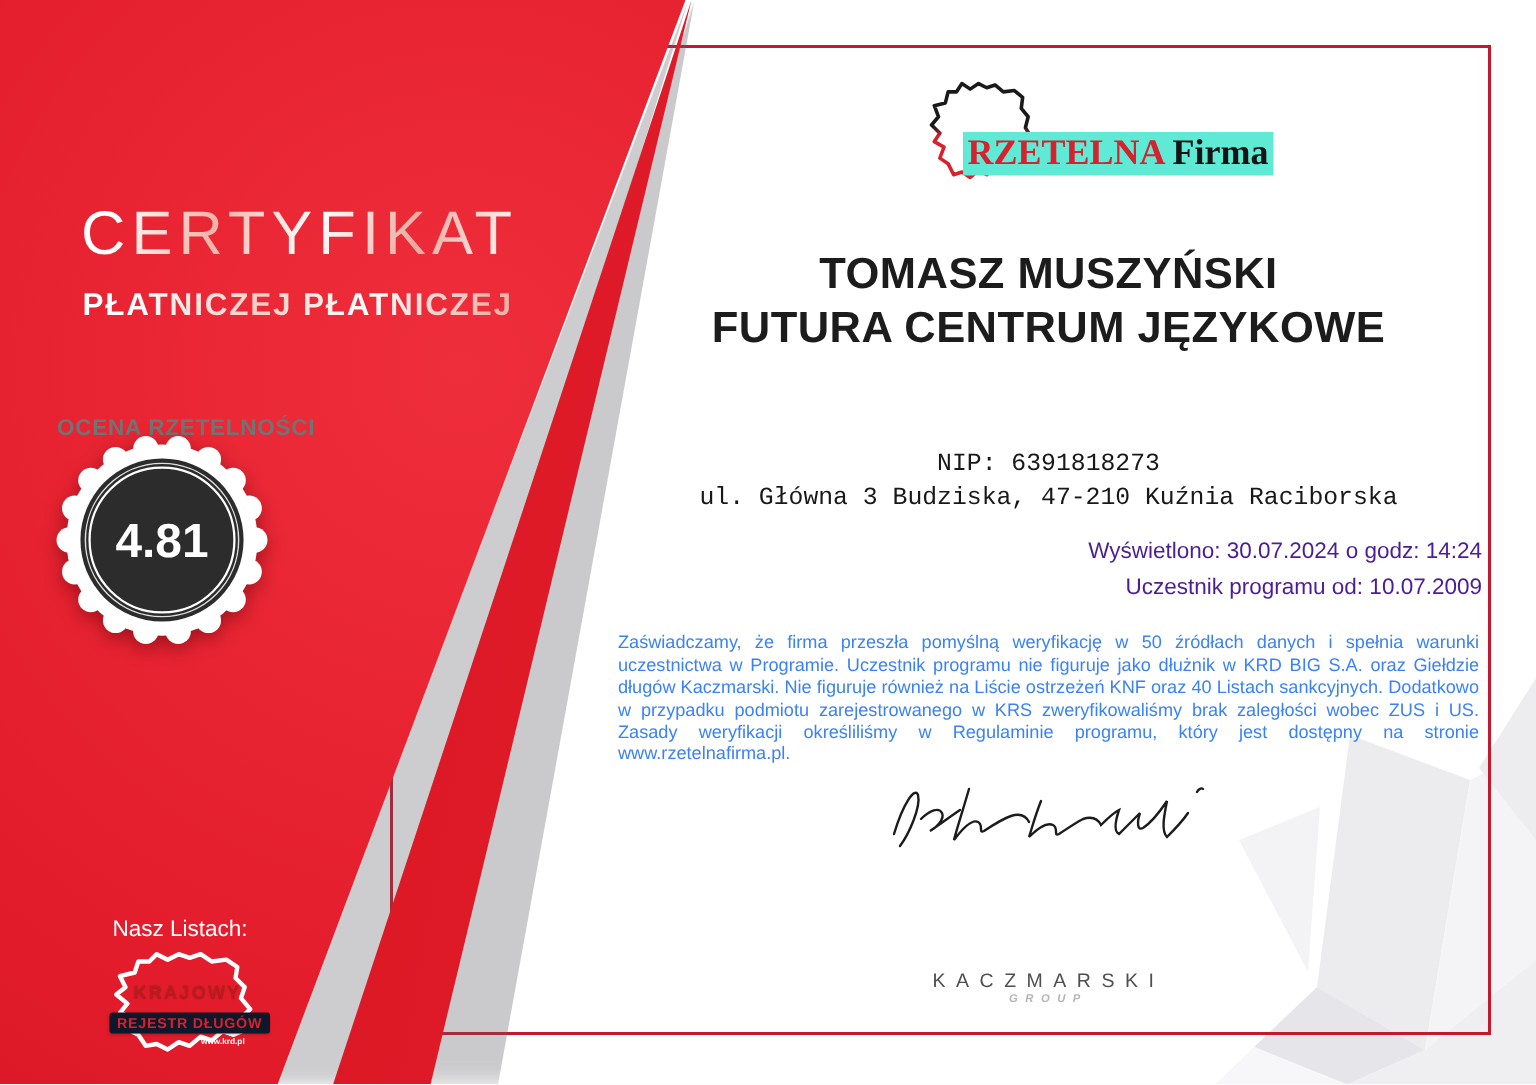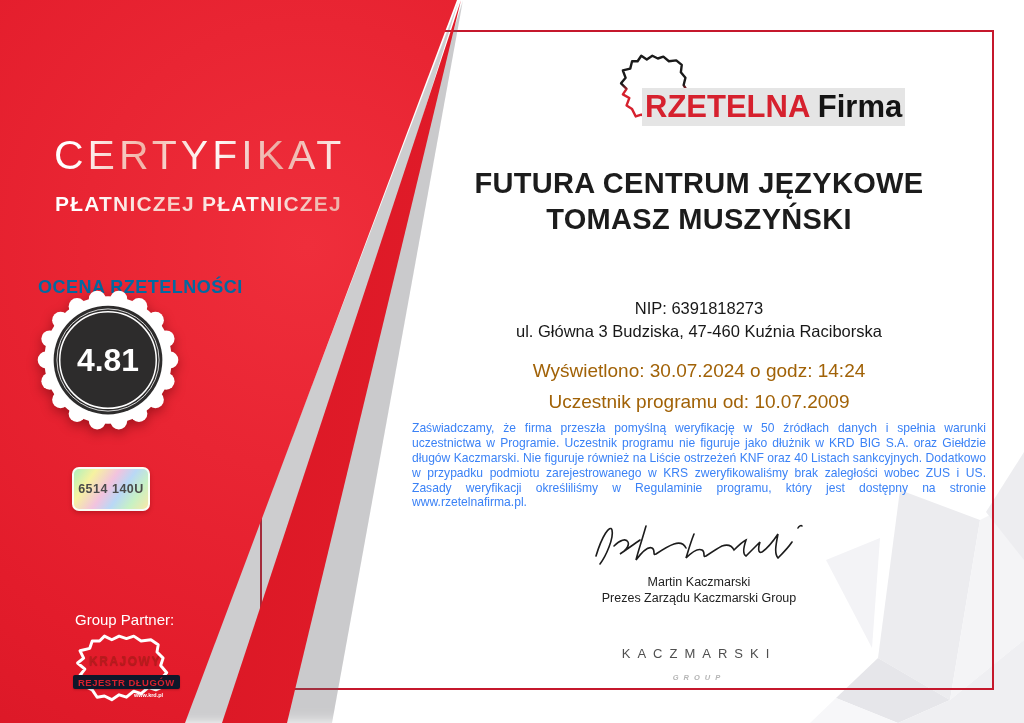--- a/index.html
+++ b/index.html
@@ -54,21 +54,21 @@
   }
   #cert-subtitle {
     position:absolute; left:55px; top:192px; width:300px;
     font-size:21px; font-weight:600; letter-spacing:1.2px; color:#fff;
     background:linear-gradient(105deg,#ffffff 10%, #f6cdc5 40%, #ffffff 62%, #eeb4aa 90%);
     -webkit-background-clip:text; background-clip:text; -webkit-text-fill-color:transparent;
     white-space:nowrap;
   }
   #score-label {
     position:absolute; left:38px; top:277px; width:145px; text-align:center;
-    color:#0369a1; font-size:18px; font-weight:700; letter-spacing:.5px; white-space:nowrap;
+    color:#737373; font-size:15px; font-weight:700; letter-spacing:.5px; white-space:nowrap;
   }
   #seal { position:absolute; left:33px; top:285px; filter:drop-shadow(0 4px 6px rgba(80,0,5,.45)); }
   #seal text { font-family:"Liberation Sans", sans-serif; }
 
   #holo-card {
     position:absolute; left:72px; top:467px; width:78px; height:44px;
     border-radius:7px; border:2px solid rgba(255,255,255,.85);
     background:linear-gradient(125deg,#aef0bd 0%, #f6f2a0 22%, #f2c3de 45%, #b9d8f6 62%, #c7f1c4 80%, #f8e8a8 100%);
     display:flex; align-items:center; justify-content:center;
     box-shadow:0 2px 4px rgba(100,0,5,.3);
@@ -86,48 +86,48 @@
     position:absolute; left:17px; top:45px; background:#0f172a; border-radius:2px;
     padding:1.5px 5px; color:#d6212e; font-size:9.5px; font-weight:800; letter-spacing:.5px;
     white-space:nowrap; box-shadow:0 1px 2px rgba(0,0,0,.2);
   }
   #krd-url { position:absolute; left:78px; top:62px; color:#fff; font-size:5.5px; font-weight:700; }
 
   
   #right { position:absolute; left:410px; top:0; width:578px; height:723px; z-index:6; }
   #brand { position:absolute; left:0; right:0; top:42px; height:100px; }
   #brand-map { position:absolute; left:200px; top:4px; }
-  #brand-text { position:absolute; left:232px; top:46px; font-size:31px; font-weight:700; background:#e5e5e5; padding:1px 3px; white-space:nowrap; }
+  #brand-text { position:absolute; left:232px; top:46px; font-size:24px; font-weight:700; background:#5eead4; padding:1px 3px; white-space:nowrap;font-family:Liberation Serif, serif; }
   #brand-text .red { color:#d6212e; }
   #brand-text .black { color:#141414; }
 
   #company {
     position:absolute; left:0; right:0; top:165px; text-align:center;
     font-size:29px; font-weight:700; color:#1c1c1c; line-height:1.25; letter-spacing:.3px;
   }
   #nip-block {
     position:absolute; left:0; right:0; top:297px; text-align:center;
-    font-size:16.5px; color:#181818; line-height:1.4;
+    font-size:16.5px; color:#181818; line-height:1.4;font-family:Liberation Mono, monospace;
   }
   #dates-block {
-    position:absolute; left:0; right:0; top:356px; text-align:center;
-    font-size:19px; color:#a16207; line-height:1.62;
+    position:absolute; left:0; right:0; top:356px; text-align:right;
+    font-size:15px; color:#4c1d95; line-height:1.62;
   }
   #body-text {
     position:absolute; left:2px; top:421px; width:574px;
     font-size:12.1px; line-height:1.23; color:#3b82f6; text-align:justify;
   }
   #sig { position:absolute; left:0; right:0; top:512px; text-align:center; }
   #sig-block {
     position:absolute; left:0; right:0; top:574px; text-align:center;
     font-size:12.5px; color:#222; line-height:1.3;
   }
   #kg-logo { position:absolute; left:0; right:0; top:646px; text-align:center; }
   #kg-name { font-size:13px; letter-spacing:7px; color:#4f4f4f; font-weight:500; }
-  #kg-group { font-size:7.5px; letter-spacing:5px; color:#b5b5b5; margin-top:12px; font-weight:600;font-style:italic; }
+  #kg-group { font-size:7.5px; letter-spacing:5px; color:#b5b5b5; margin-top:0; font-weight:600;font-style:italic; }
 </style>
 </head>
 <body>
 
 <div id="stage">
 
   <div>
     <div class="poly" style="background:#ececef;clip-path:polygon(900px 490px,980px 520px,950px 700px,878px 658px)"></div>
     <div class="poly" style="background:#f4f4f6;clip-path:polygon(980px 520px,1024px 498px,1024px 640px,950px 700px)"></div>
     <div class="poly" style="background:#ededf0;clip-path:polygon(1024px 452px,986px 512px,1024px 560px)"></div>
@@ -172,25 +172,22 @@
         <circle cx="113" cy="22.8" r="9"></circle>
           <circle cx="130.6" cy="37.6" r="9"></circle>
           <circle cx="142" cy="57.4" r="9"></circle>
       </g>
       <circle cx="80" cy="80" r="58" fill="#2d2c2c"></circle>
       <circle cx="80" cy="80" r="54.5" fill="none" stroke="#ffffff" stroke-width="1" opacity=".85"></circle>
       <circle cx="80" cy="80" r="51.5" fill="none" stroke="#ffffff" stroke-width="1.6"></circle>
       <text x="80" y="92" text-anchor="middle" font-size="34" font-weight="bold" fill="#ffffff">4.81</text>
     </svg>
 
-    <div id="holo-card">
-      <span>6514 140U</span>
-    </div>
-
-    <div id="partner-label">Group Partner:</div>
+
+    <div id="partner-label">Nasz Listach:</div>
 
     <div id="krd">
       <svg width="124" height="88" viewBox="0 0 100 72">
         <path d="M 34,5 L 40,8 L 46,5 L 52,7 L 58,5 L 64,9 L 72,8 L 78,12 L 77,18 L 82,23 L 80,29 L 85,35 L 80,40 L 83,46 L 76,49 L 70,47 L 64,52 L 58,50 L 52,55 L 46,53 L 40,57 L 34,54 L 28,55 L 24,49 L 18,46 L 21,40 L 14,37 L 18,32 L 12,27 L 17,23 L 14,17 L 22,15 L 24,9 L 30,9 Z" fill="none" stroke="#ffffff" stroke-width="2.4" stroke-linejoin="round"></path>
       </svg>
       <div id="krd-krajowy">KRAJOWY</div>
       <div id="krd-rejestr">REJESTR DŁUGÓW</div>
       <div id="krd-url">www.krd.pl</div>
     </div>
   </div>
@@ -208,51 +205,47 @@
           </linearGradient>
         </defs>
         <path d="M 34,7 L 40,11 L 46,7 L 52,10 L 58,8 L 64,13 L 72,12 L 78,17 L 77,25 L 82,31 L 80,39 L 85,47 L 80,53 L 83,61 L 76,65 L 70,63 L 64,69 L 58,67 L 52,73 L 46,70 L 40,75 L 34,71 L 28,73 L 24,65 L 18,61 L 21,53 L 14,49 L 18,43 L 12,37 L 17,31 L 14,23 L 22,21 L 24,13 L 30,13 Z" fill="none" stroke="url(#mapGrad)" stroke-width="2.6" stroke-linejoin="round"></path>
       </svg>
       <div id="brand-text">
         <span class="red">RZETELNA</span><span class="black"> Firma</span>
       </div>
     </div>
 
     <div id="company">
+      <div>TOMASZ MUSZYŃSKI</div>
       <div>FUTURA CENTRUM JĘZYKOWE</div>
-      <div>TOMASZ MUSZYŃSKI</div>
     </div>
 
     <div id="nip-block">
       <div>NIP: 6391818273</div>
-      <div>ul. Główna 3 Budziska, 47-460 Kuźnia Raciborska</div>
+      <div>ul. Główna 3 Budziska, 47-210 Kuźnia Raciborska</div>
     </div>
 
     <div id="dates-block">
       <div>Wyświetlono: 30.07.2024 o godz: 14:24</div>
       <div>Uczestnik programu od: 10.07.2009</div>
     </div>
 
     <div id="body-text">Zaświadczamy, że firma przeszła pomyślną weryfikację w 50 źródłach danych i spełnia warunki uczestnictwa w Programie. Uczestnik programu nie figuruje jako dłużnik w KRD BIG S.A. oraz Giełdzie długów Kaczmarski. Nie figuruje również na Liście ostrzeżeń KNF oraz 40 Listach sankcyjnych. Dodatkowo w przypadku podmiotu zarejestrowanego w KRS zweryfikowaliśmy brak zaległości wobec ZUS i US. Zasady weryfikacji określiliśmy w Regulaminie programu, który jest dostępny na stronie www.rzetelnafirma.pl.</div>
 
     <div id="sig">
       <svg width="235" height="58" viewBox="0 0 235 58">
         <g fill="none" stroke="#1c1c1c" stroke-width="1.6" stroke-linecap="round">
           <path d="M14,44 C20,24 28,12 30,18 C32,26 24,44 18,52 M32,34 C38,28 44,26 46,30 C48,34 42,40 38,42 C44,38 52,32 58,28"></path>
           <path d="M64,14 C60,28 56,40 54,48 C60,40 66,34 70,36 C74,38 70,44 74,42 C80,38 86,34 92,32 C98,30 102,32 104,36"></path>
           <path d="M112,22 C108,32 106,40 104,46 C110,40 116,36 120,38 C124,40 120,46 124,44 C130,40 136,36 140,34 C146,32 150,34 152,38 C156,34 160,30 164,28 C162,34 160,42 164,44 C168,40 174,34 178,30 C176,36 176,42 180,40 C186,36 192,28 196,22 C194,32 192,42 196,46 C200,42 206,36 210,30"></path>
           <path d="M216,16 C217,14 219,13 220,14"></path>
         </g>
       </svg>
     </div>
 
-    <div id="sig-block">
-      <div>Martin Kaczmarski</div>
-      <div>Prezes Zarządu Kaczmarski Group</div>
-    </div>
 
     <div id="kg-logo">
       <div id="kg-name">KACZMARSKI</div>
       <div id="kg-group">GROUP</div>
     </div>
 
   </div>
 </div>
 
 </body></html>

